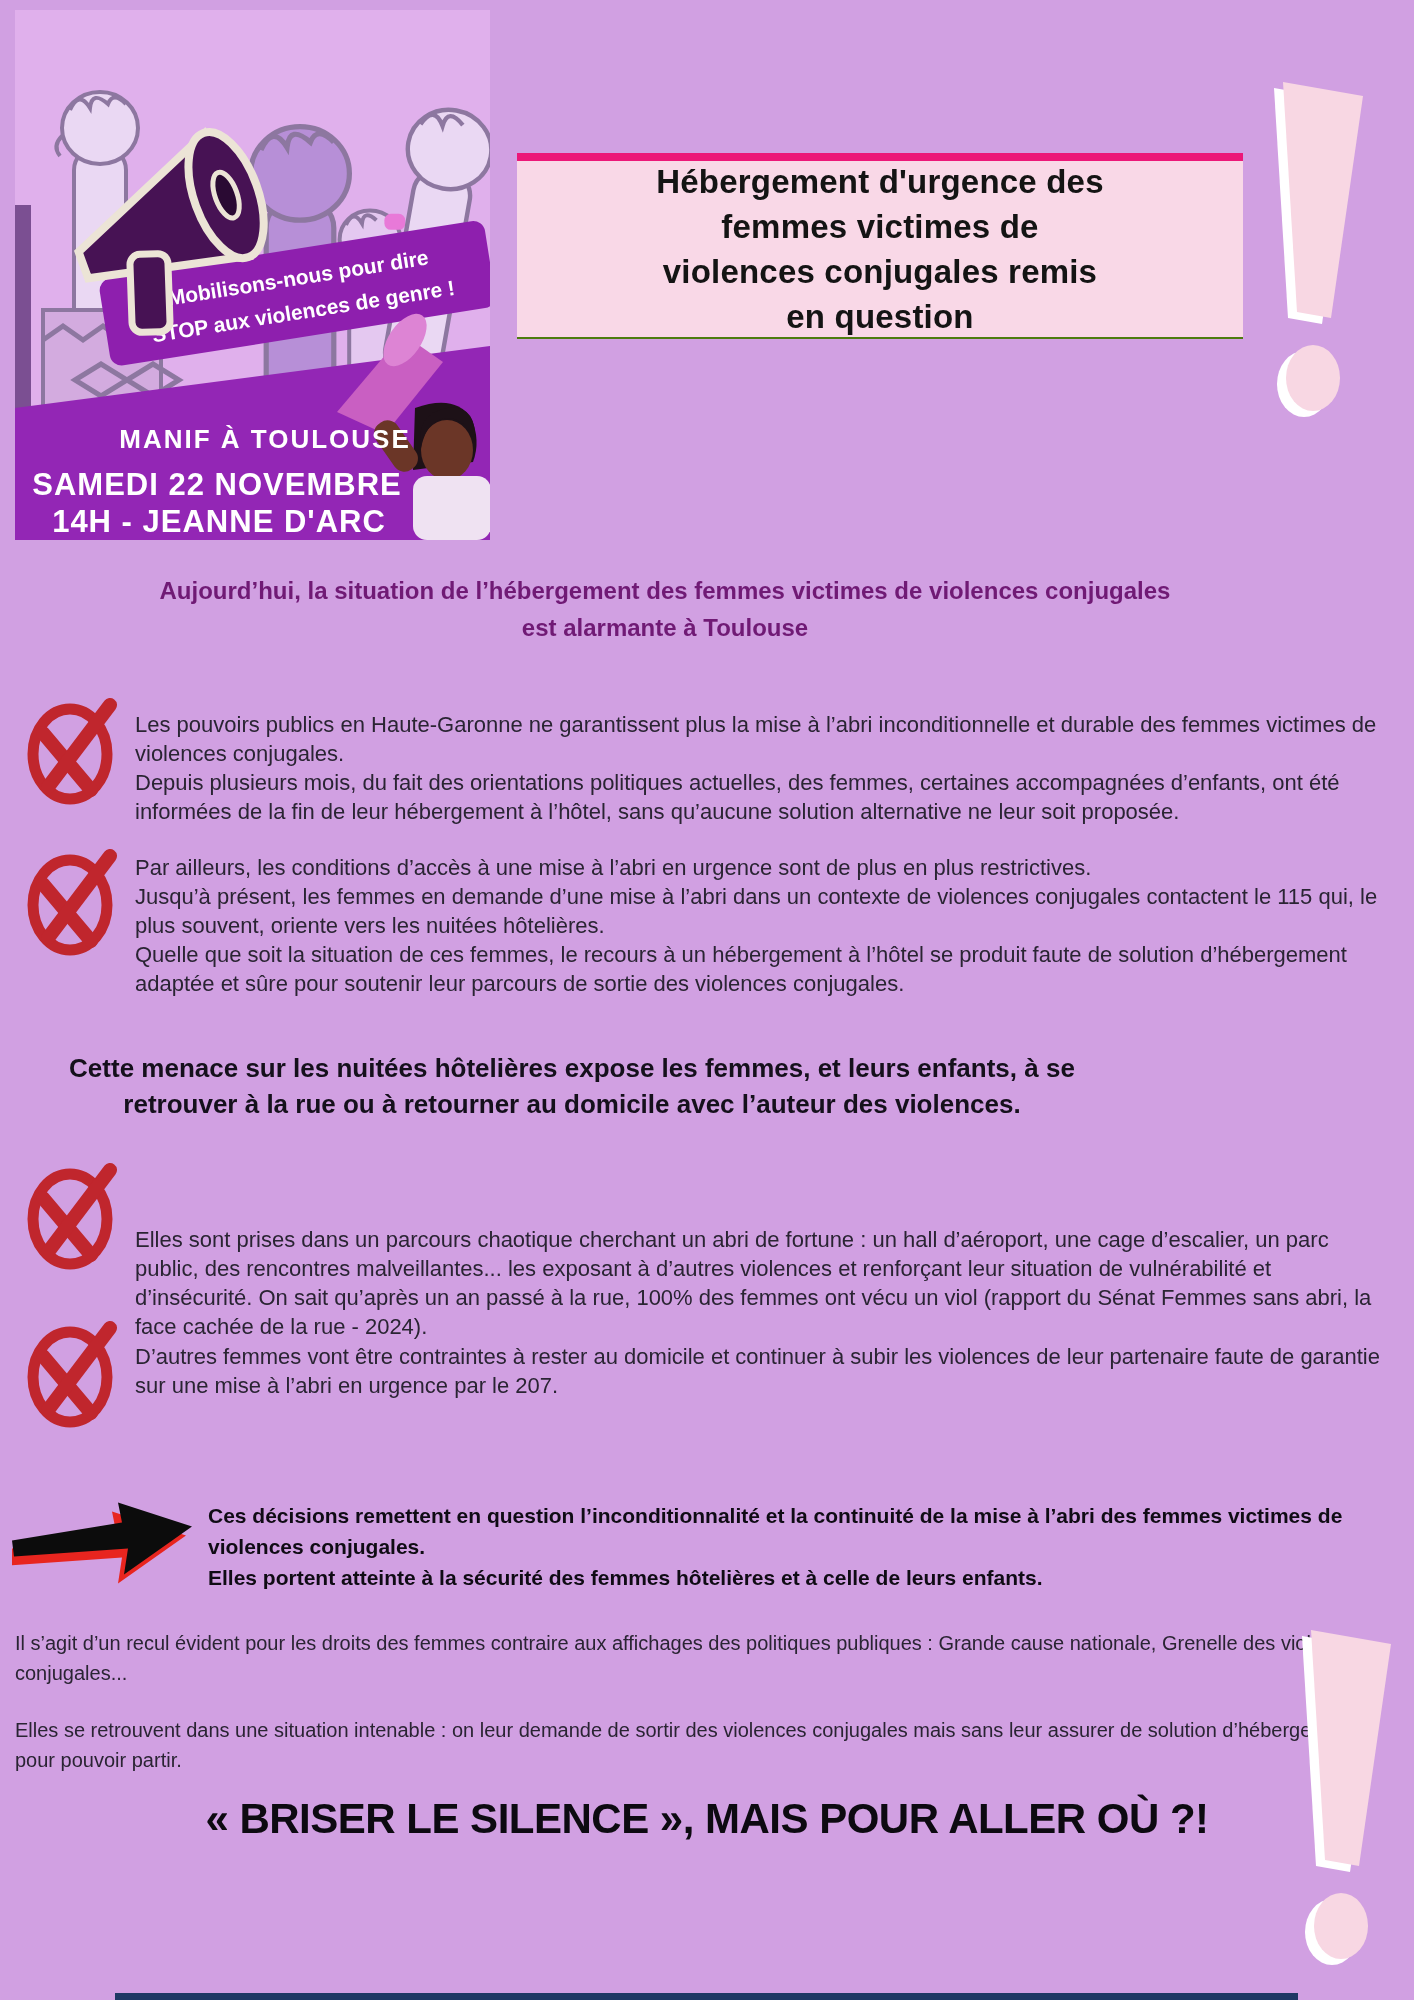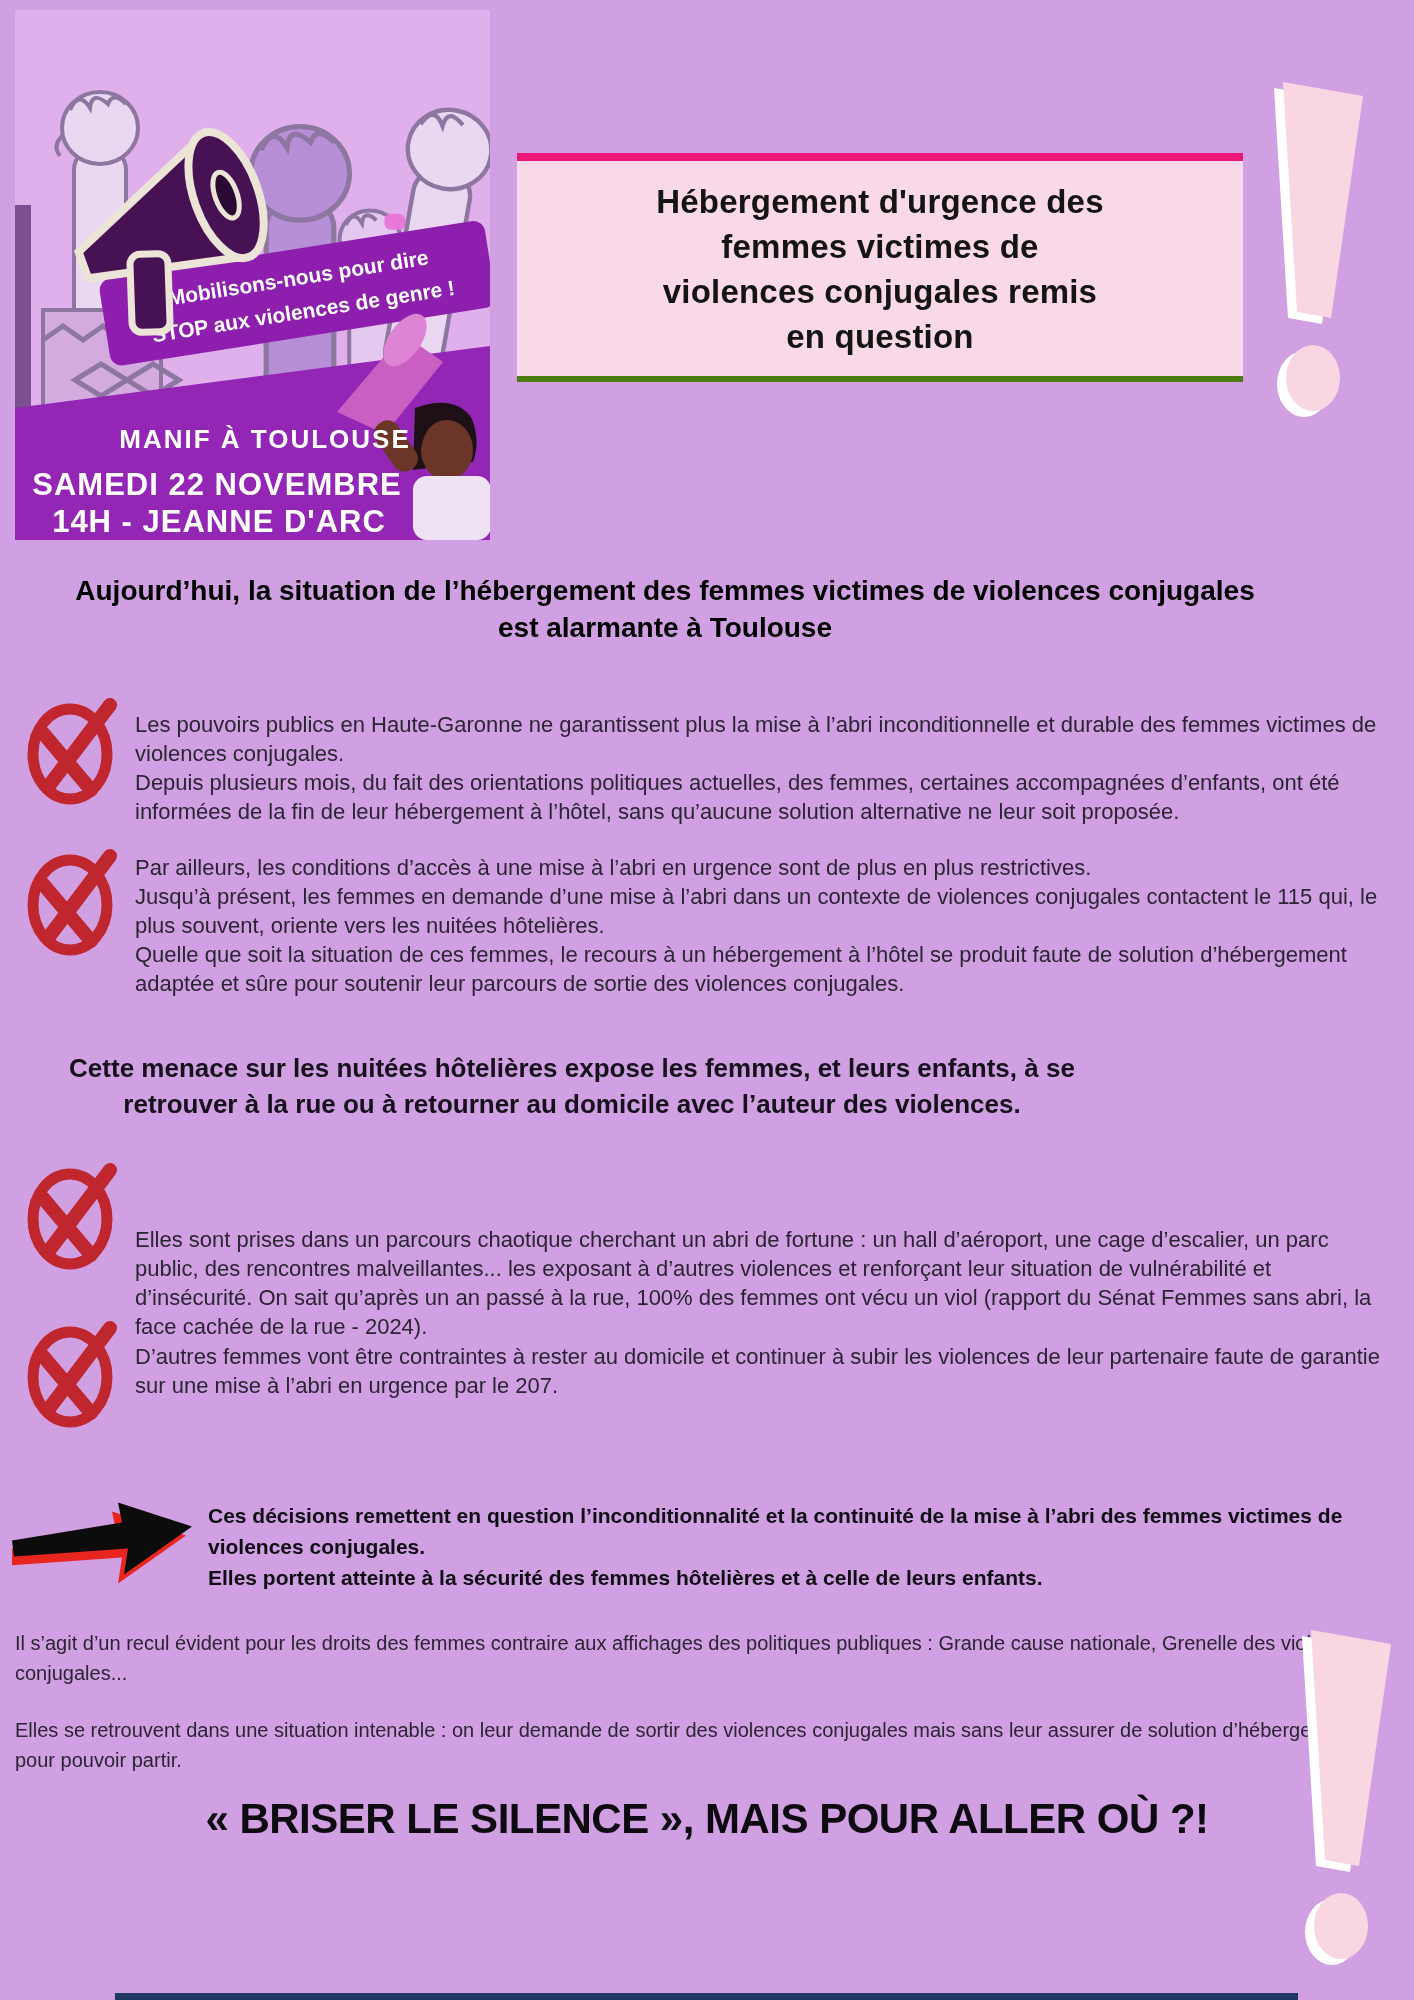--- a/index.html
+++ b/index.html
@@ -12,35 +12,35 @@
   .abs{position:absolute;}
   .preline{white-space:pre-line;}
 
   
   .montage{left:15px;top:10px;width:475px;height:530px;background:#e0b0ec;overflow:hidden;}
   .montage svg{display:block;}
   .montage text{font-family:"Liberation Sans","DejaVu Sans",sans-serif;font-weight:bold;fill:#ffffff;}
 
   
   .title-box{
-    left:517px;top:153px;width:726px;height:229px;box-sizing:border-box;
-    background:#f9d8e7;border-top:8px solid #ec1778;border-bottom:6px solid #4d7c0f;
+    left:517px;top:153px;width:726px;height:186px;box-sizing:border-box;
+    background:#f9d8e7;border-top:8px solid #ec1778;border-bottom:2px solid #4d7c0f;
     display:flex;align-items:center;justify-content:center;
   }
   .title-box .tb-text{
     font-weight:bold;font-size:33px;line-height:45px;color:#141414;
     text-align:center;white-space:pre-line;letter-spacing:.2px;
   }
 
   .excl-top{left:1255px;top:80px;}
   .excl-bottom{left:1283px;top:1628px;}
 
   .headline{
     left:0;top:572px;width:1330px;text-align:center;
-    font-weight:bold;font-size:28px;line-height:37px;color:#000000;
+    font-weight:bold;font-size:24px;line-height:37px;color:#701a75;
   }
 
   .bullet-icon{width:92px;height:108px;}
   .bi-1{left:26px;top:697px;}
   .bi-2{left:26px;top:848px;}
   .bi-3{left:26px;top:1162px;}
   .bi-4{left:26px;top:1320px;}
 
   .btext{left:135px;width:1252px;font-size:22px;line-height:29px;color:#2a2433;}
   .bt-1{top:710px;}

